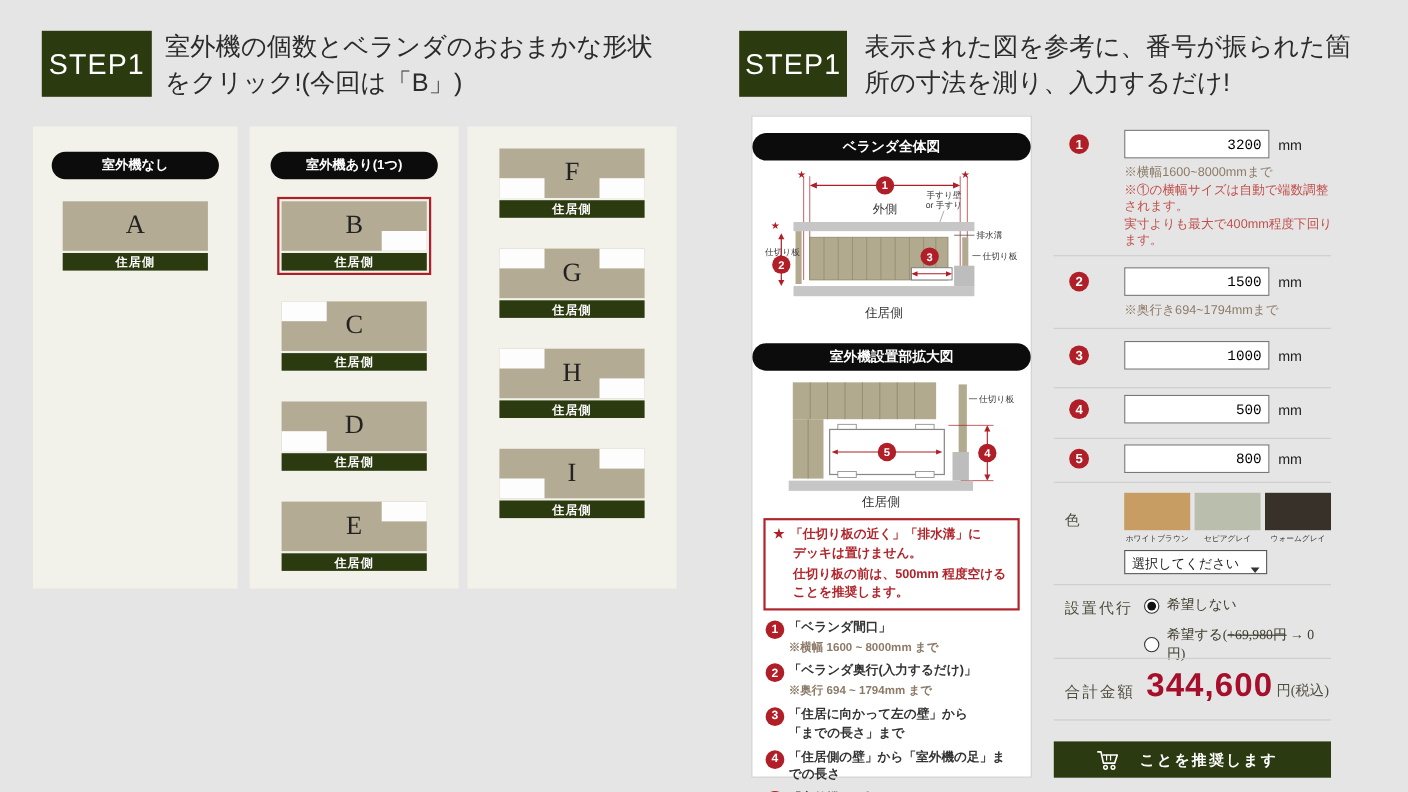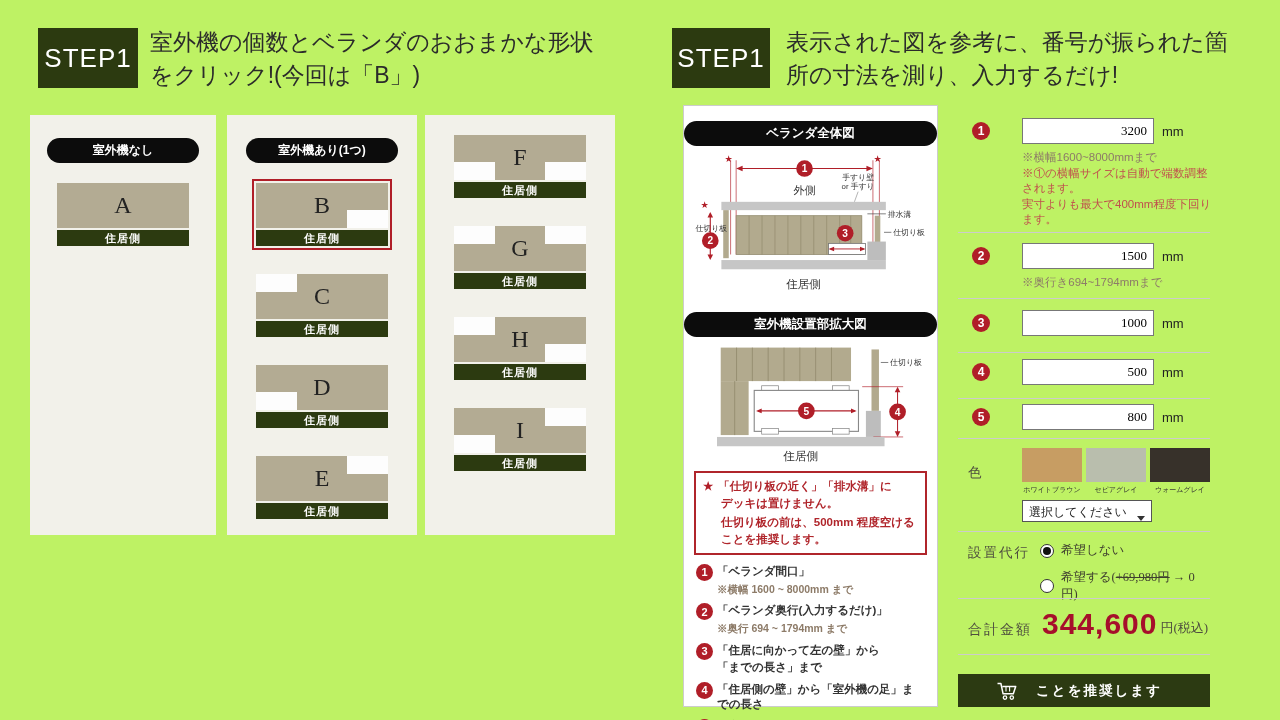--- a/index.html
+++ b/index.html
@@ -1,16 +1,16 @@
 <!DOCTYPE html>
 <html><head>
 <meta charset="utf-8">
 <style>
   html,body{margin:0;padding:0;background:#fff;}
-  #app{position:relative;width:1280px;height:720px;background:#bef264;overflow:hidden;
+  #app{position:relative;width:1280px;height:720px;background:#e5e5e5;overflow:hidden;
        font-family:"Liberation Sans",sans-serif;color:#2b2b2b;}
 
   
   .step-badge{position:absolute;background:#2c3a10;color:#fff;display:flex;
       align-items:center;justify-content:center;font-size:26px;letter-spacing:1px;}
   #left-badge{left:38px;top:28px;width:100px;height:60px;}
   #right-badge{left:672px;top:28px;width:98px;height:60px;}
   .instruction{position:absolute;font-size:23px;line-height:1.45;color:#2b2b2b;}
   #left-instruction{left:150px;top:26px;}
   #right-instruction{left:786px;top:26px;}
@@ -49,21 +49,21 @@
   .legend-note{padding-left:21px;color:#8d7b68;font-size:10.5px;margin-top:2px;}
   .num-badge{flex:0 0 auto;display:inline-flex;width:17px;height:17px;border-radius:50%;
       background:#b01e28;color:#fff;font-size:11px;font-weight:bold;align-items:center;
       justify-content:center;}
 
   
   #form-col{position:absolute;left:958px;top:112px;width:252px;height:600px;}
   .field-row{position:absolute;left:0;width:100%;display:flex;align-items:center;}
   .field-row .num-badge{margin-left:14px;width:18px;height:18px;font-size:12px;}
   .dim-input{margin-left:32px;width:118px;height:24px;border:1px solid #777;background:#fff;
-      text-align:right;font-size:13px;padding:0 6px;font-family:Liberation Serif, serif;}
+      text-align:right;font-size:13px;padding:0 6px;font-family:Liberation Mono, monospace;}
   .unit-label{margin-left:8px;font-size:13px;color:#222;}
   .note-block{position:absolute;left:64px;width:192px;font-size:11.5px;line-height:1.35;}
   .note-muted{color:#8d7b68;}
   .note-red{color:#c0504d;}
   .divider{position:absolute;left:0;width:100%;border-top:1px solid #ccc;}
 
   .side-label{position:absolute;left:10px;font-family:"Liberation Serif",serif;
       color:#4f4f3f;font-size:13.5px;letter-spacing:2px;}
   #swatches{position:absolute;left:64px;top:336px;display:flex;gap:4px;}
   .swatch{width:60px;}

